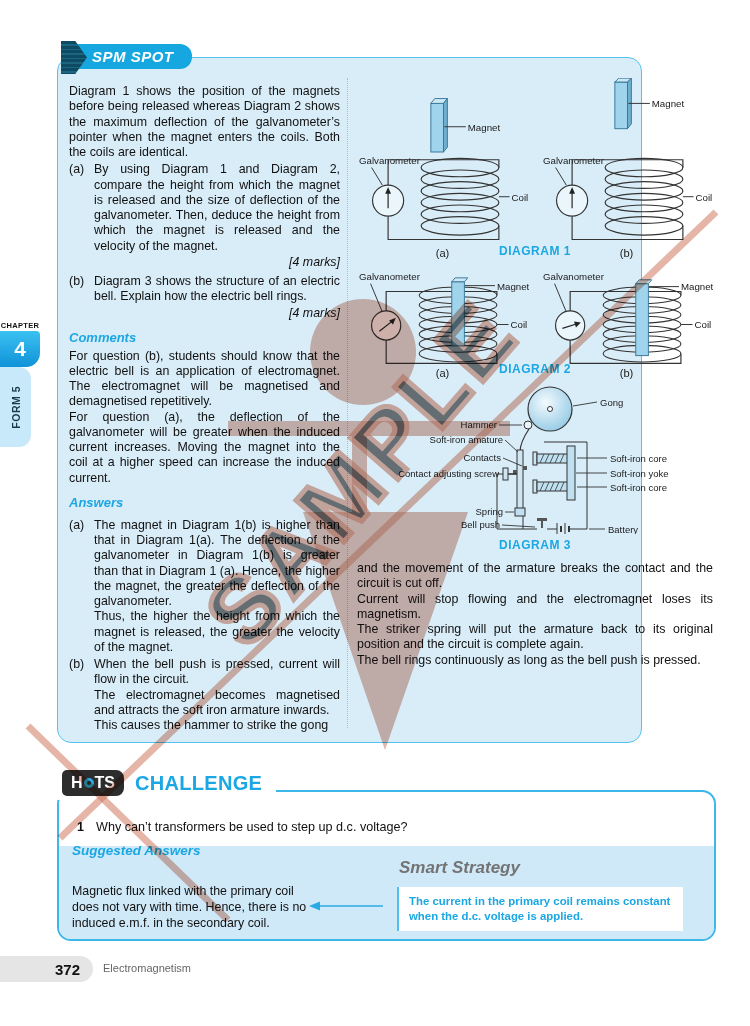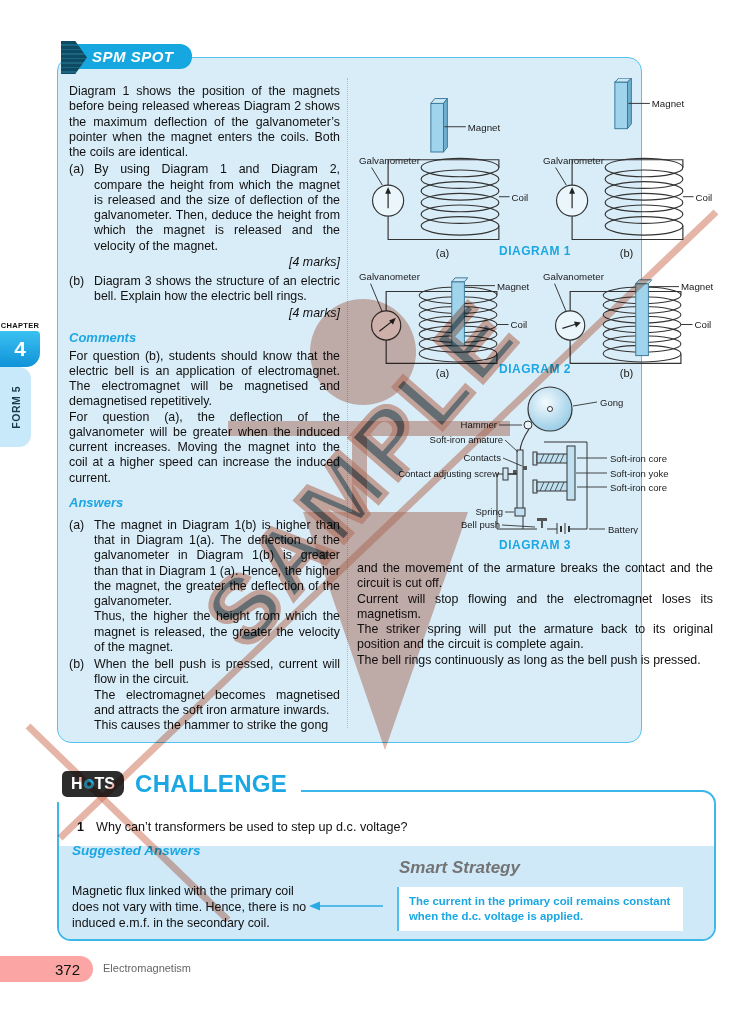--- a/index.html
+++ b/index.html
@@ -40,21 +40,21 @@
   
   .hots-box{ position:absolute; left:57px; top:790px; width:659px; height:151px;
     border:2px solid #3db7ea; border-radius:14px; background:#fff; overflow:hidden; }
   .hots-band{ position:absolute; left:0; right:0; bottom:0; height:93px; background:#cfe9f8; }
   .hots-labelrow{ position:absolute; left:57px; top:770px; z-index:6; display:flex; align-items:center;
     background:#fff; padding:0 14px 4px 5px; }
   .hots-badge{ display:inline-flex; align-items:center; background:#2d2d2d; color:#fff;
     font-weight:800; font-size:16px; padding:4px 9px; border-radius:5px 8px 8px 5px; }
   .hots-ring{ display:inline-block; width:10px; height:10px; border:3.5px solid #29abe2;
     border-radius:50%; margin:0 1px; }
-  .hots-title{ color:#1ba7e3; font-weight:800; font-size:24px; margin-left:11px; letter-spacing:.3px; }
+  .hots-title{ color:#1ba7e3; font-weight:800; font-size:20px; margin-left:11px; letter-spacing:.3px; }
   .hots-q{ position:absolute; left:18px; top:28px; display:flex; gap:12px; font-size:12.6px; color:#111; }
   .hots-q .qnum{ font-weight:bold; }
   .sa-head{ position:absolute; left:13px; top:51px; color:#1ba7e3; font-weight:bold;
     font-style:italic; font-size:13.5px; }
   .ss-head{ position:absolute; left:340px; top:66px; color:#737373; font-weight:bold;
     font-style:italic; font-size:17px; }
   .sa-text{ position:absolute; left:13px; top:92px; width:250px; font-size:12.4px;
     line-height:1.28; color:#111; }
   .ss-box{ position:absolute; left:338px; top:95px; width:286px; min-height:44px; background:#fff;
     border-left:2px solid #4cc0ee; padding:7px 10px; font-size:11.4px; line-height:1.3;
@@ -66,23 +66,23 @@
     font-size:7.5px; font-weight:bold; color:#111; letter-spacing:.3px; }
   .chapter-num{ position:absolute; left:0; top:331px; width:40px; height:36px;
     background:linear-gradient(180deg,#3cc1f2,#0f92d8); color:#fff; font-size:21px; font-weight:bold;
     display:flex; align-items:center; justify-content:center; border-radius:0 4px 14px 0; }
   .form-tab{ position:absolute; left:0; top:367px; width:31px; height:80px; background:#c7e9f9;
     border-radius:0 12px 12px 0; display:flex; align-items:center; justify-content:center; }
   .form-tab span{ writing-mode:vertical-rl; transform:rotate(180deg); font-size:10.5px;
     font-weight:bold; color:#173a4d; letter-spacing:.5px; }
 
   
-  .footer-pill{ position:absolute; left:0; top:956px; width:93px; height:26px; background:#fca5a5;
+  .footer-pill{ position:absolute; left:0; top:956px; width:93px; height:26px; background:#e5e5e5;
     border-radius:0 13px 13px 0; display:flex; align-items:center; justify-content:flex-end;
-    padding-right:13px; font-size:15px; font-weight:normal; color:#111; }
+    padding-right:13px; font-size:15px; font-weight:bold; color:#111; }
   .footer-chapter{ position:absolute; left:103px; top:962px; font-size:11px; color:#666; }
 
   
   .wm{ position:absolute; inset:0; z-index:40; pointer-events:none; mix-blend-mode:multiply; }
 </style>
 </head>
 <body>
 
 <div class="page">
 

